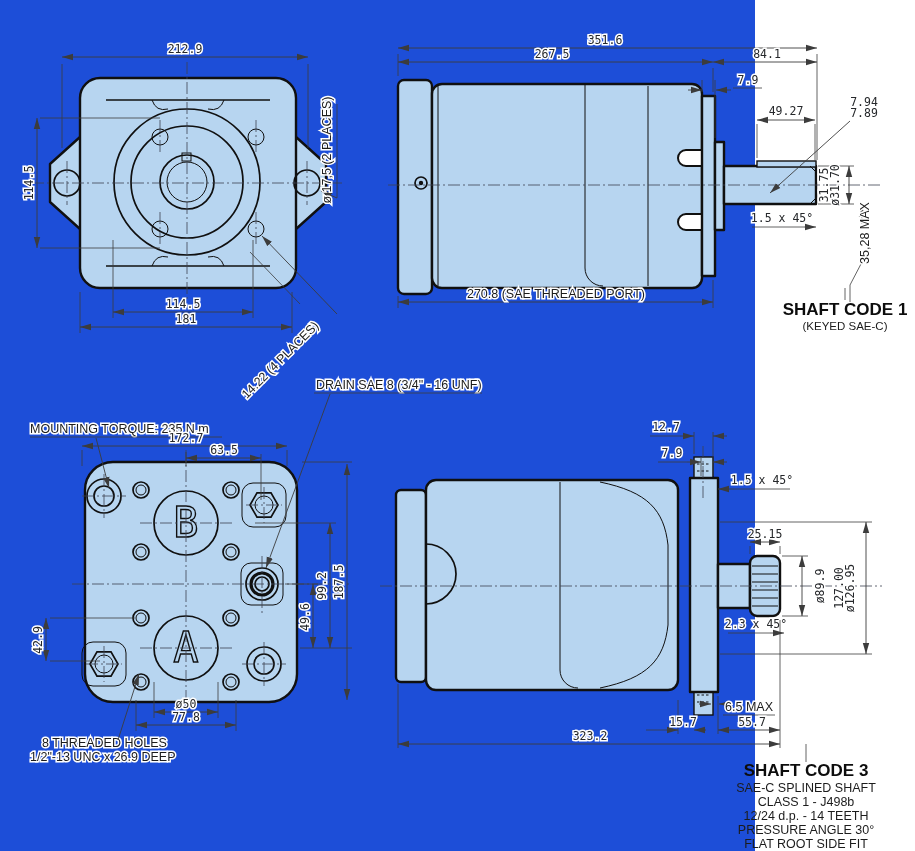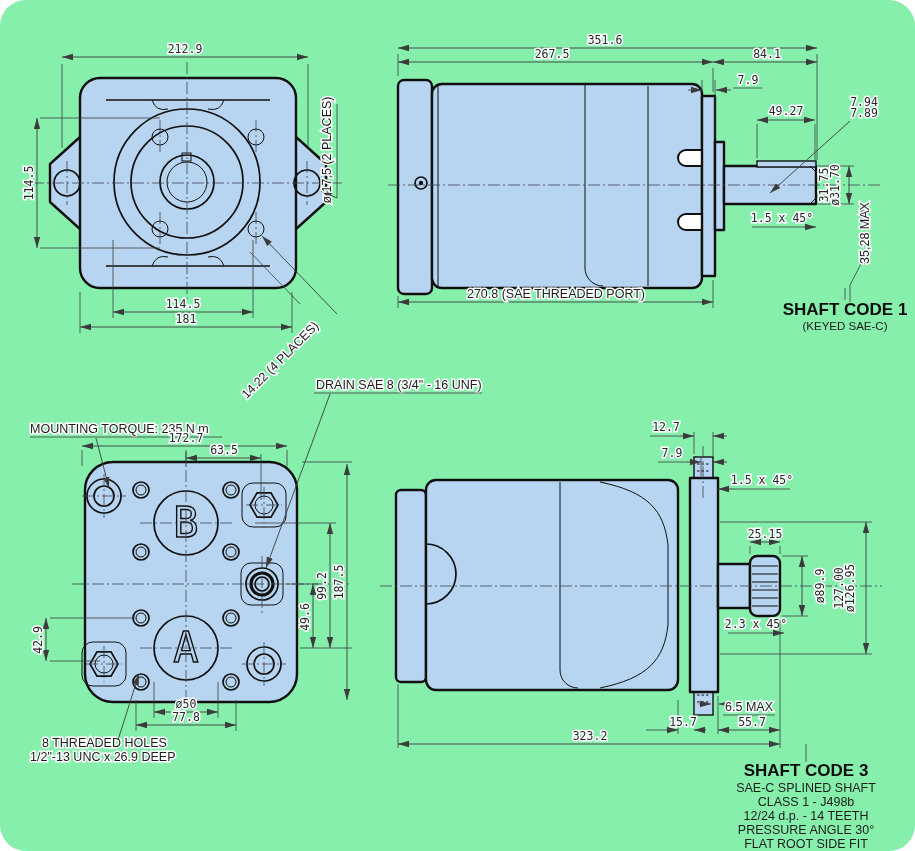--- a/index.html
+++ b/index.html
@@ -1,16 +1,16 @@
 <!DOCTYPE html>
 <html style="--body-fill: #b7d5f0; --line: #101010; --dim: #3c3c3c;"><head>
 <meta charset="utf-8">
 <style>
   html,body { margin:0; padding:0; background:#ffffff; }
-  .stage { width:915px; height:851px; position:relative; background:#86efac;border-radius:26px; }
+  .stage { width:755px; height:851px; position:relative; background:#1d4ed8; }
   svg { display:block; }
   .body   { fill:var(--body-fill,#b7d5f0); stroke:var(--line,#101010); stroke-width:2.4; stroke-linejoin:round; }
   .key    { fill:var(--body-fill,#b7d5f0); stroke:var(--line,#101010); stroke-width:1.4; }
   .notch  { fill:#ffffff; stroke:var(--line,#101010); stroke-width:2; }
   .detail { fill:none; stroke:var(--line,#101010); stroke-width:1.7; }
   .thick3 { fill:none; stroke:var(--line,#101010); stroke-width:3.2; }
   .thin   { fill:none; stroke:var(--line,#101010); stroke-width:1; }
   .dash   { fill:none; stroke:var(--line,#101010); stroke-width:1.1; stroke-dasharray:2.5 2; }
   .diml   { fill:none; stroke:var(--dim,#3c3c3c); stroke-width:0.9; }
   .ext    { fill:none; stroke:var(--dim,#3c3c3c); stroke-width:0.8; }

